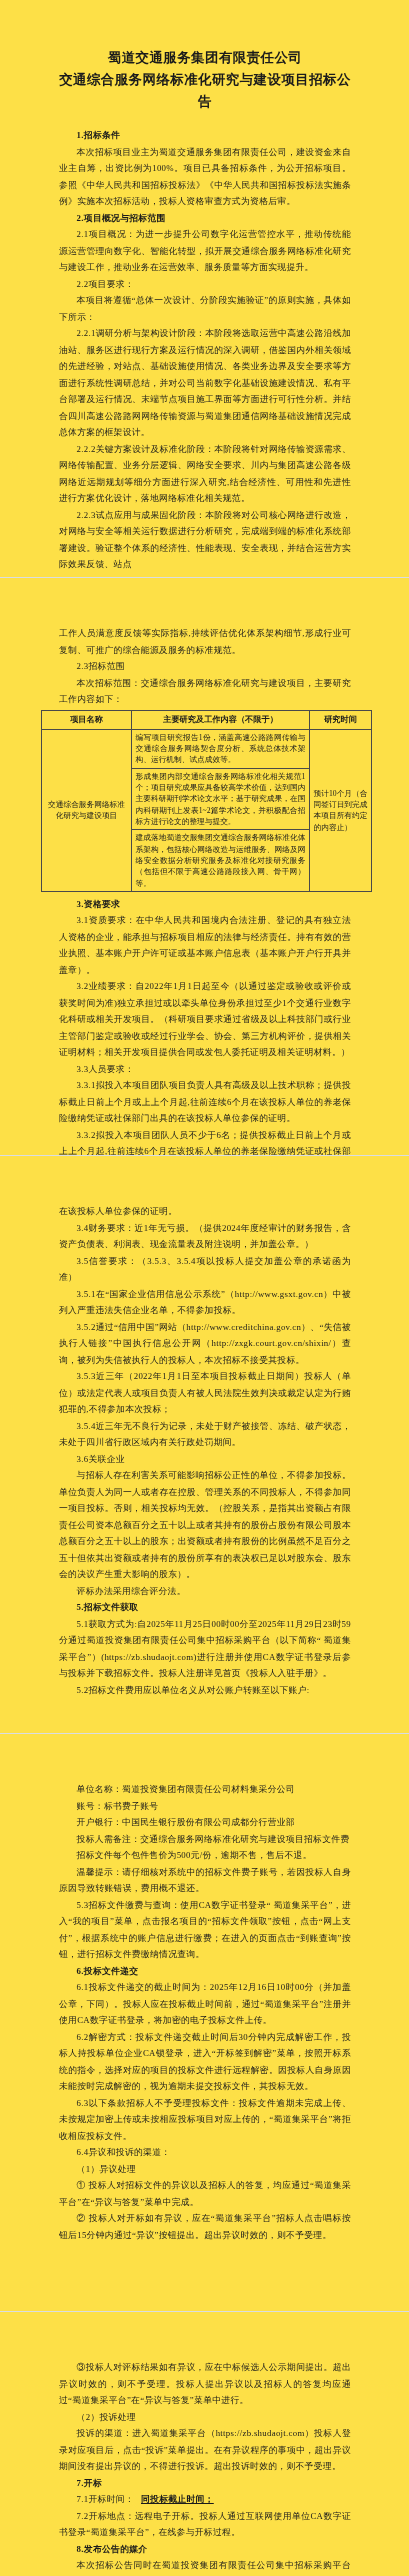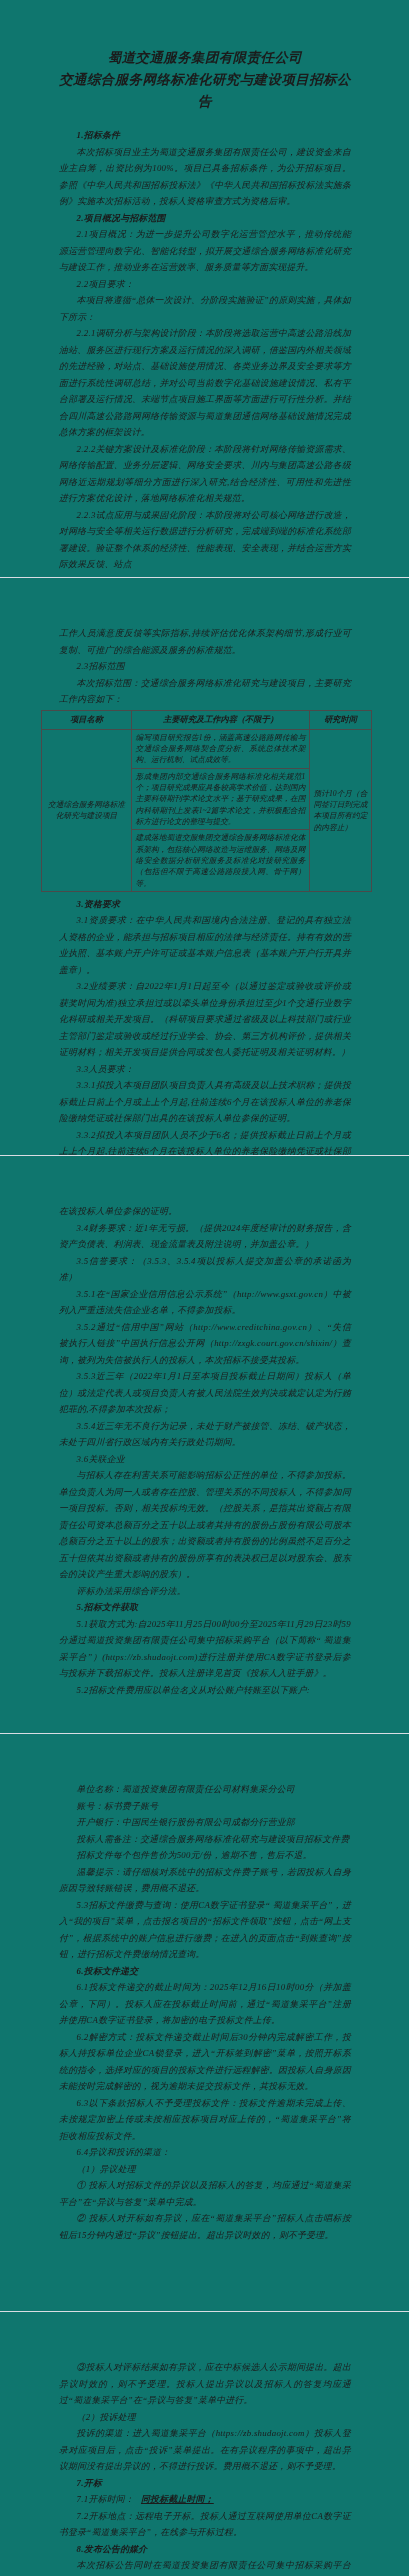--- a/index.html
+++ b/index.html
@@ -8,25 +8,24 @@
     background:#ffffff;
     font-family:"Liberation Serif","DejaVu Serif",serif;
     color:#1b1b1b;
   }
   #doc-root{width:409px;}
   .page{
     position:relative;
     width:409px;
     height:578px;
     box-sizing:border-box;
-    background:#0f766e;
+    background:#fde047;
     padding:47px 58px 0 59px;
     overflow:hidden;
     border-bottom:1px solid #d9dde3;
-    font-style:italic;
   }
   .page:last-child{border-bottom-color:transparent;}
   .blk{
     font-size:8.8px;
     line-height:16.5px;
     text-align:justify;
     letter-spacing:0.3px;
   }
   .title{
     font-size:13.4px;
@@ -150,21 +149,21 @@
       <div class="blk para">6.2解密方式：投标文件递交截止时间后30分钟内完成解密工作，投标人持投标单位企业CA锁登录，进入“开标签到解密”菜单，按照开标系统的指令，选择对应的项目的投标文件进行远程解密。因投标人自身原因未能按时完成解密的，视为逾期未提交投标文件，其投标无效。</div>
       <div class="blk para">6.3以下条款招标人不予受理投标文件：投标文件逾期未完成上传、未按规定加密上传或未按相应投标项目对应上传的，“蜀道集采平台”将拒收相应投标文件。</div>
       <div class="blk para">6.4异议和投诉的渠道：</div>
       <div class="blk para">（1）异议处理</div>
       <div class="blk para">① 投标人对招标文件的异议以及招标人的答复，均应通过“蜀道集采平台”在“异议与答复”菜单中完成。</div>
       <div class="blk para">② 投标人对开标如有异议，应在“蜀道集采平台”招标人点击唱标按钮后15分钟内通过“异议”按钮提出。超出异议时效的，则不予受理。</div>
     </section>
     <section class="page">
       <div class="blk para">③投标人对评标结果如有异议，应在中标候选人公示期间提出。超出异议时效的，则不予受理。投标人提出异议以及招标人的答复均应通过“蜀道集采平台”在“异议与答复”菜单中进行。</div>
       <div class="blk para">（2）投诉处理</div>
-      <div class="blk para">投诉的渠道：进入蜀道集采平台（https://zb.shudaojt.com）投标人登录对应项目后，点击“投诉”菜单提出。在有异议程序的事项中，超出异议期间没有提出异议的，不得进行投诉。费用概不退还，则不予受理。</div>
+      <div class="blk para">投诉的渠道：进入蜀道集采平台（https://zb.shudaojt.com）投标人登录对应项目后，点击“投诉”菜单提出。在有异议程序的事项中，超出异议期间没有提出异议的，不得进行投诉。超出投诉时效的，则不予受理。</div>
       <div class="blk heading">7.开标</div>
       <div class="blk para"><span>7.1开标时间：</span><span class="ul">同投标截止时间；</span></div>
       <div class="blk para">7.2开标地点：远程电子开标。投标人通过互联网使用单位CA数字证书登录“蜀道集采平台”，在线参与开标过程。</div>
       <div class="blk heading">8.发布公告的媒介</div>
       <div class="blk para">本次招标公告同时在蜀道投资集团有限责任公司集中招标采购平台（http://zb.shudaojt.com）、中国招标投标公共服务平台（http://bulletin.cebpubservice.com）、天府阳光采购服务平台（http://www.tfygcgfw.com）和蜀道交通服务集团有限责任公司官网（https://www.shudaojtfwjt.com/)上发布。</div>
     </section>
   </div>
 
 
 </body></html>

